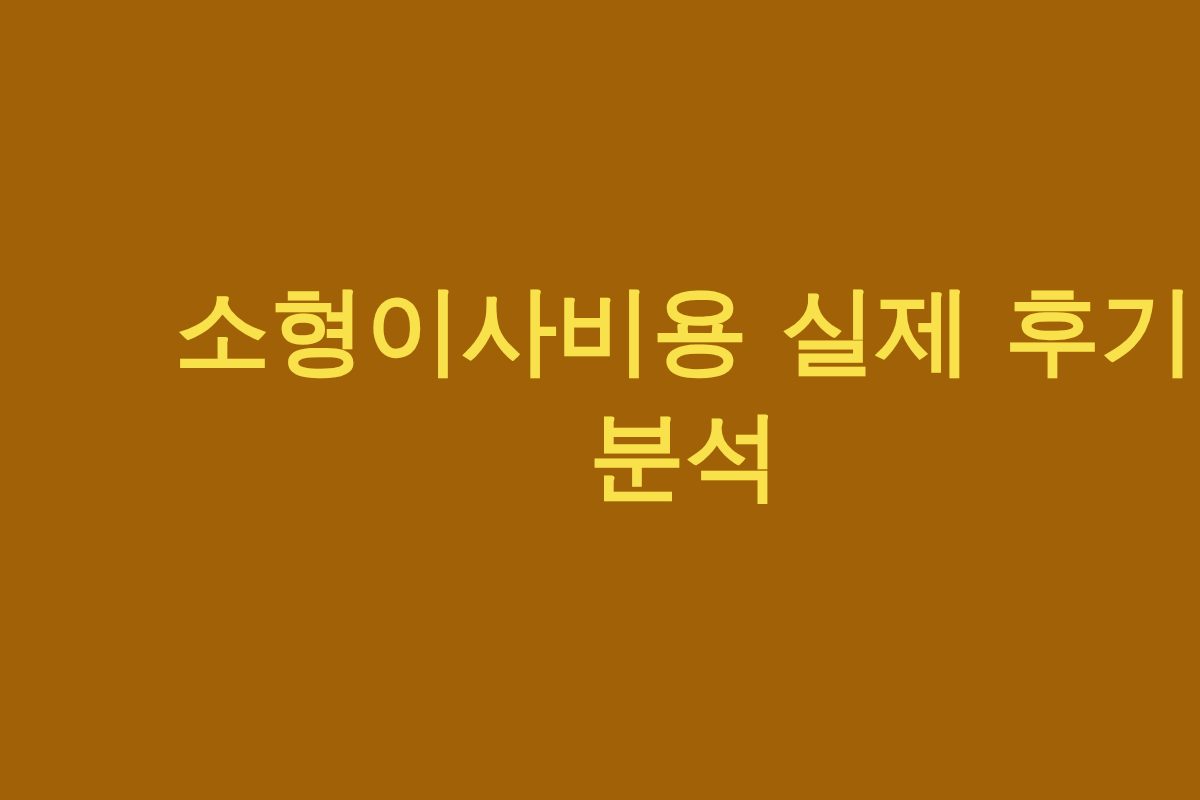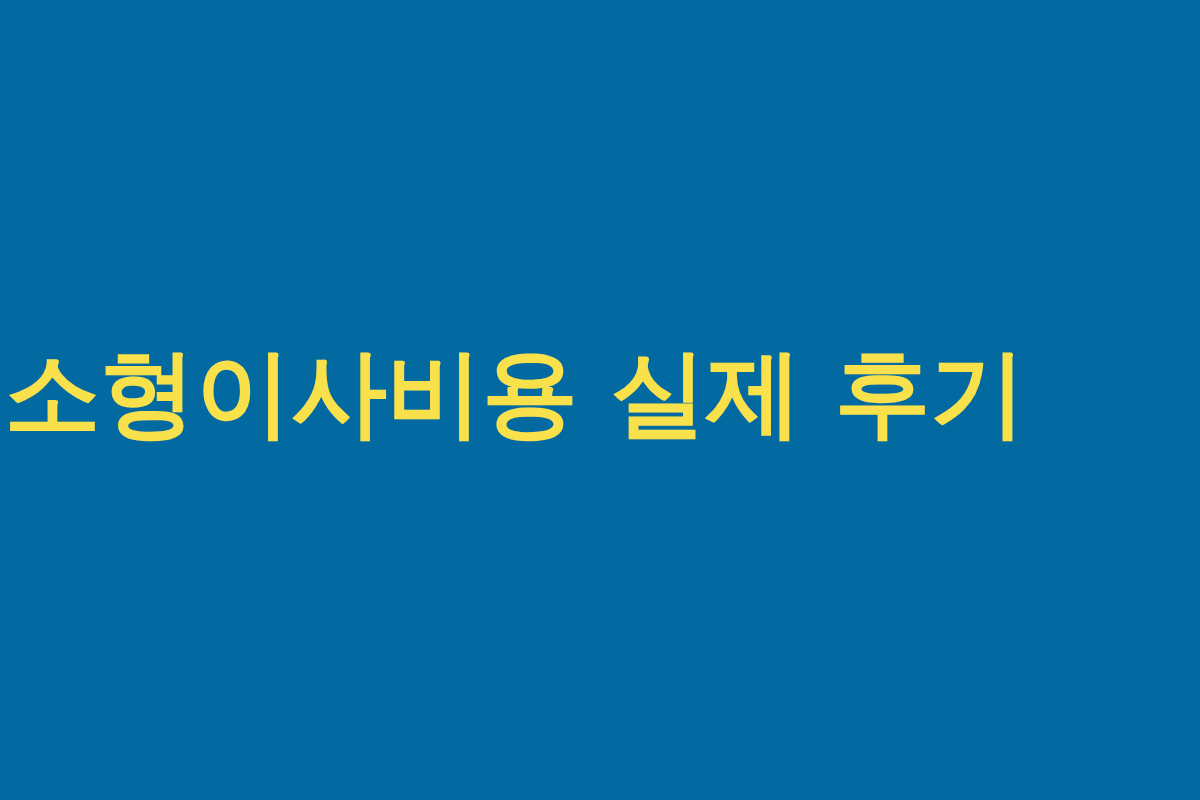--- a/index.html
+++ b/index.html
@@ -12,24 +12,24 @@
     width: 1200px;
     height: 800px;
     overflow: hidden;
     font-family: "Liberation Sans", "DejaVu Sans", sans-serif;
   }
 
   .banner {
     position: relative;
     width: 1200px;
     height: 800px;
-    background-color: #0369a1;
+    background-color: #a16207;
     display: flex;
     align-items: center;
-    justify-content: flex-start;
+    justify-content: flex-end;
     box-sizing: border-box;
   }
 
   .title-block {
     width: 1030px;
     text-align: center;
     transform: translateY(-7px);
   }
 
   .title-line {
@@ -50,15 +50,16 @@
 </style>
 </head>
 <body>
 
 <div class="banner">
 
   <div class="title-block">
 
     <span class="title-line line-1">소형이사비용 실제 후기</span>
 
+    <span class="title-line line-2">분석</span>
 
   </div>
 </div>
 
 </body></html>

